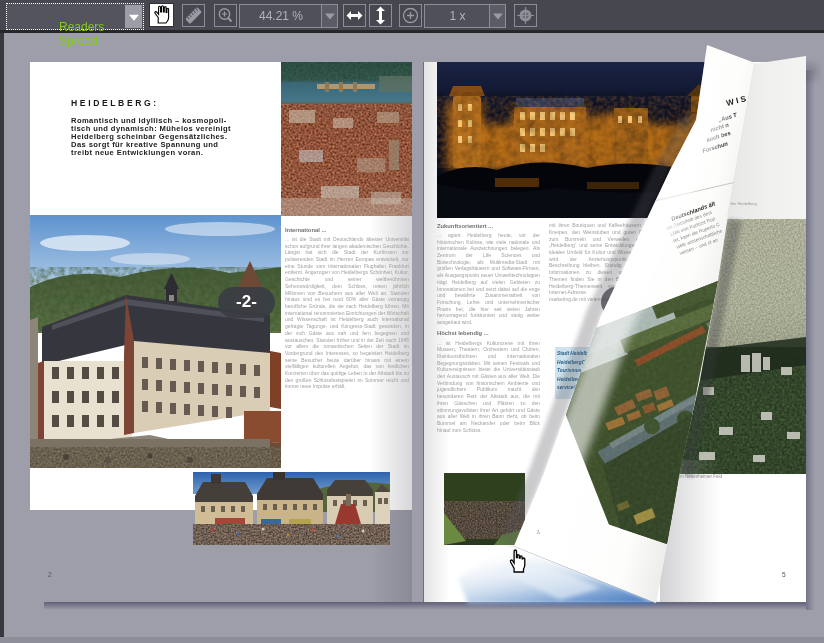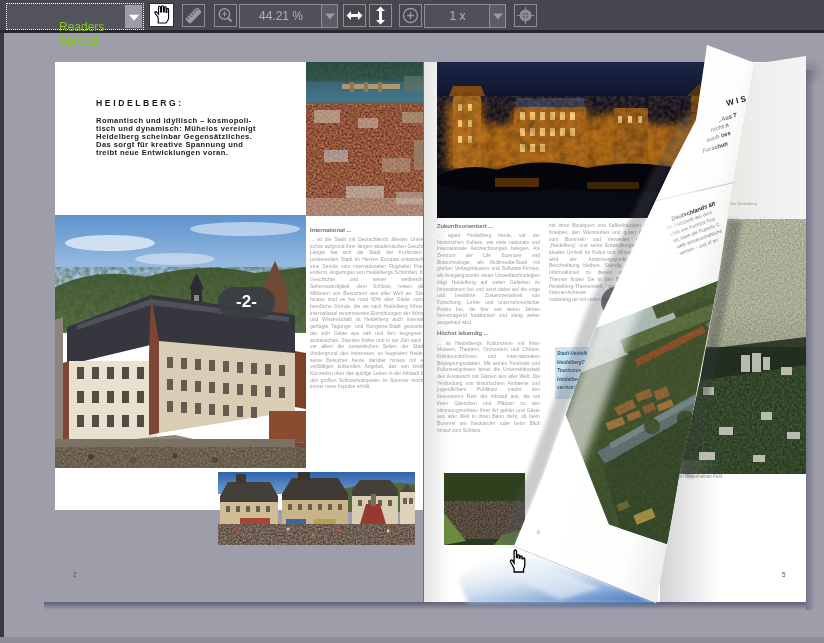--- a/index.html
+++ b/index.html
@@ -5,21 +5,21 @@
   html,body{margin:0;padding:0;}
   body{width:824px;height:643px;overflow:hidden;font-family:"Liberation Sans",sans-serif;}
   #stage{position:absolute;left:0;top:0;width:824px;height:643px;background:#9e9eab;overflow:hidden;}
   
   #toolbar{position:absolute;left:0;top:0;width:824px;height:30px;background:#47474f;border-bottom:3px solid #26262b;}
   .tbtn{position:absolute;top:4px;height:23px;box-sizing:border-box;border:1px solid #8d8d97;background:#47474f;}
   .combo{position:absolute;box-sizing:border-box;background:#50505a;border:1px solid #8d8d97;}
   .combo .arr{position:absolute;right:0;top:0;bottom:0;width:15px;background:#5c5c66;border-left:1px solid #8d8d97;}
   .tri{position:absolute;width:0;height:0;border-left:5px solid transparent;border-right:5px solid transparent;border-top:6px solid #9a9aa4;left:50%;top:50%;transform:translate(-50%,-40%);}
   
-  #pageL{position:absolute;left:55px;top:62px;width:382px;height:448px;background:#fff;padding-left:48px;}
+  #pageL{position:absolute;left:30px;top:62px;width:382px;height:448px;background:#fff;}
   #pageR{position:absolute;left:424px;top:62px;width:382px;height:541px;background:#fff;}
   .pgshadowB{position:absolute;left:44px;top:602px;width:762px;height:8px;background:linear-gradient(#5e5f76,rgba(158,158,171,0));}
   .pgshadowR{position:absolute;left:806px;top:70px;width:9px;height:540px;background:linear-gradient(90deg,rgba(105,106,128,0.8),rgba(160,160,174,0));}
   #leftstrip{position:absolute;left:0;top:33px;width:4px;height:610px;background:#38383e;}
   #bottomstrip{position:absolute;left:0;top:637px;width:824px;height:6px;background:#8e8e9b;}
   .ph{position:absolute;}
 </style>
 </head>
 <body>
 <div id="stage">

